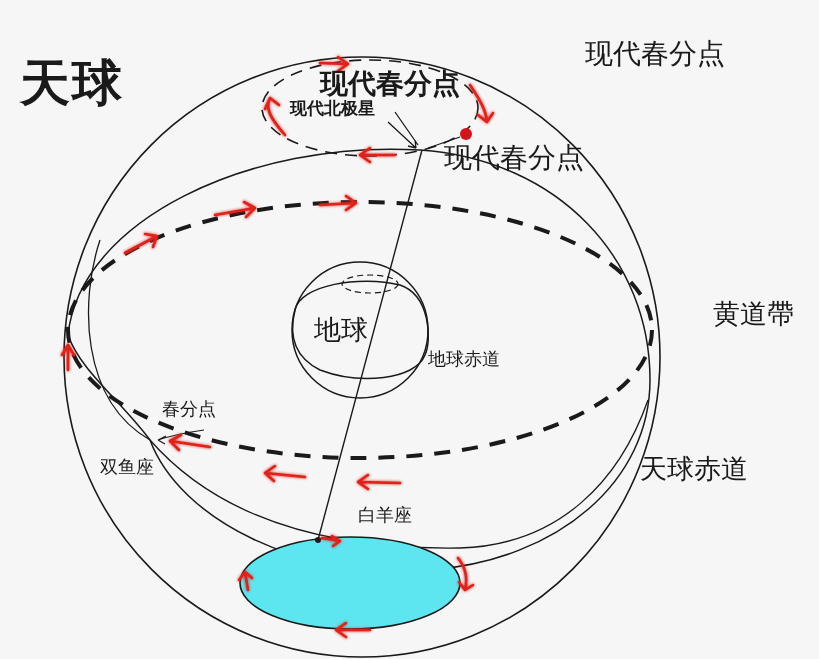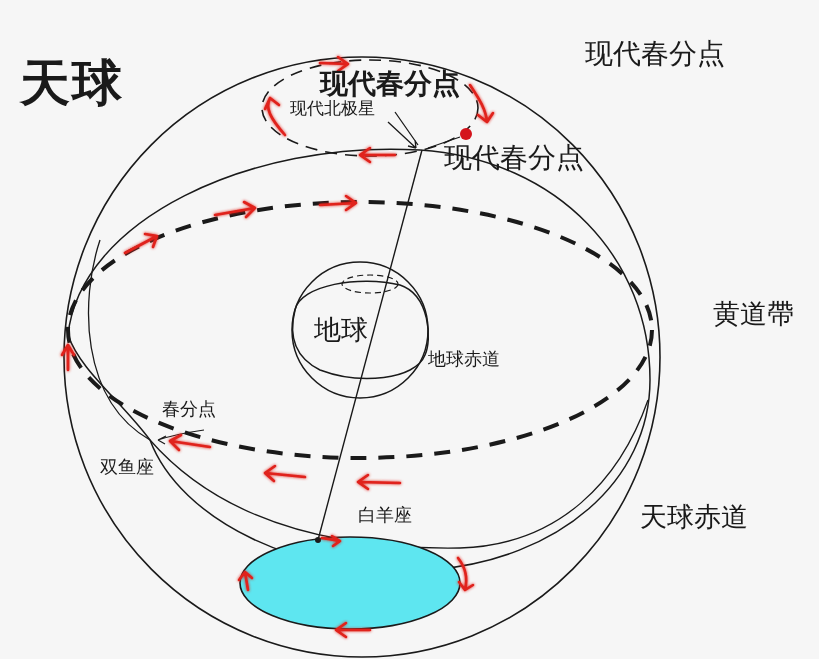--- a/index.html
+++ b/index.html
@@ -78,30 +78,30 @@
     <path d="M 248 590 L 245 572 M 245 572 l -6 8 M 245 572 l 7 6"></path>
   </g>
 </svg>
 
 <div class="label title" style="left:20px; top:58px;">天球</div>
 
 <div class="label mid" style="left:585px; top:40px;">现代春分点</div>
 
 <div class="label mid" style="left:320px; top:70px; font-weight:bold;">现代春分点</div>
 
-<div class="label small" style="left:290px; top:100px; font-weight:normal;">现代北极星</div>
+<div class="label small" style="left:290px; top:100px; font-weight:bold;">现代北极星</div>
 
 <div class="label mid" style="left:444px; top:144px;">现代春分点</div>
 
 <div class="label big" style="left:314px; top:316px;">地球</div>
 
 <div class="label sm2" style="left:428px; top:350px;">地球赤道</div>
 
 <div class="label big" style="left:670px; top:300px;margin-left:43px;">黄道帶</div>
 
 <div class="label sm2" style="left:162px; top:400px;">春分点</div>
 
 <div class="label sm2" style="left:100px; top:458px;">双鱼座</div>
 
-<div class="label big" style="left:640px; top:455px;margin-top:48px;">天球赤道</div>
+<div class="label big" style="left:640px; top:455px;">天球赤道</div>
 
 <div class="label sm2" style="left:315px; top:506px;margin-left:43px;">白羊座</div>
 </div>
 
 </body></html>

